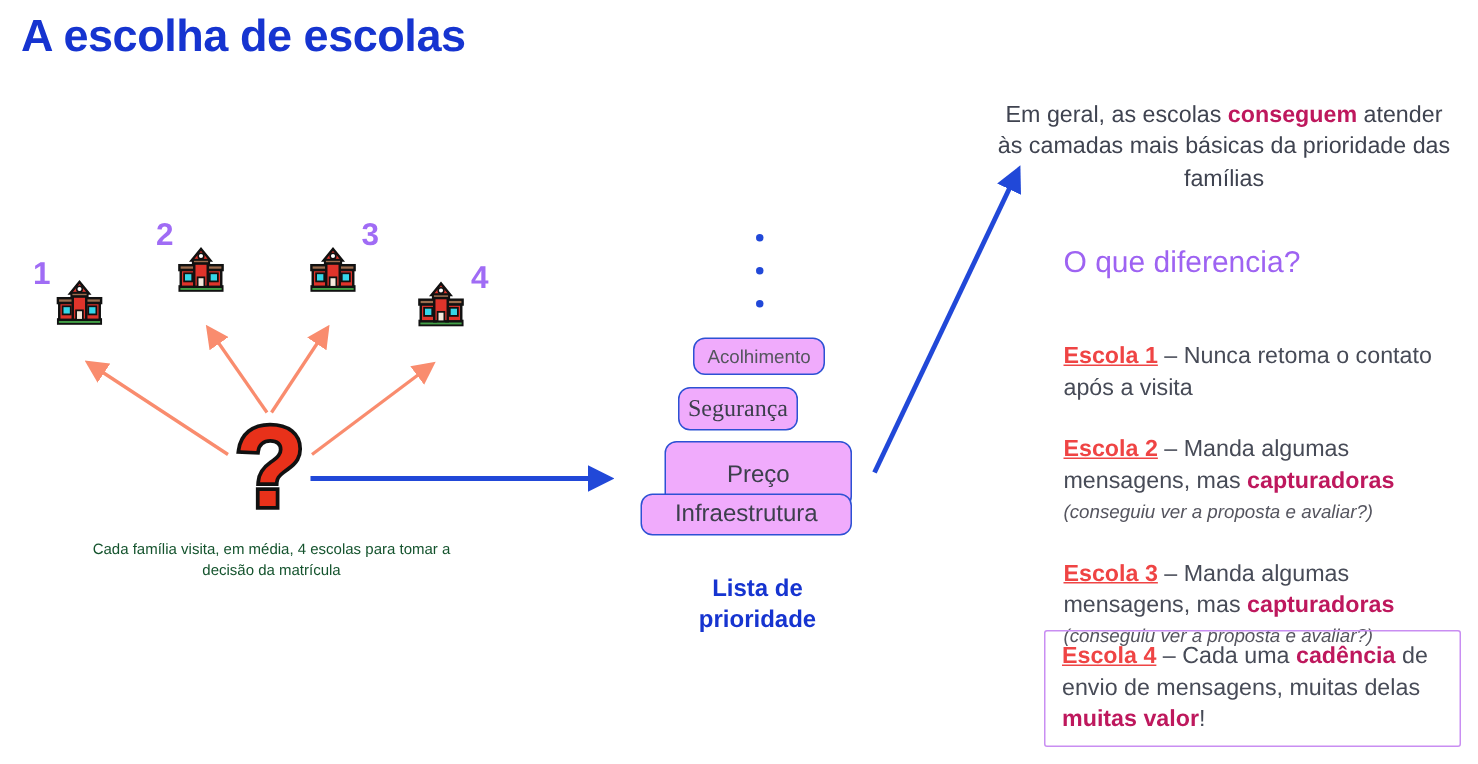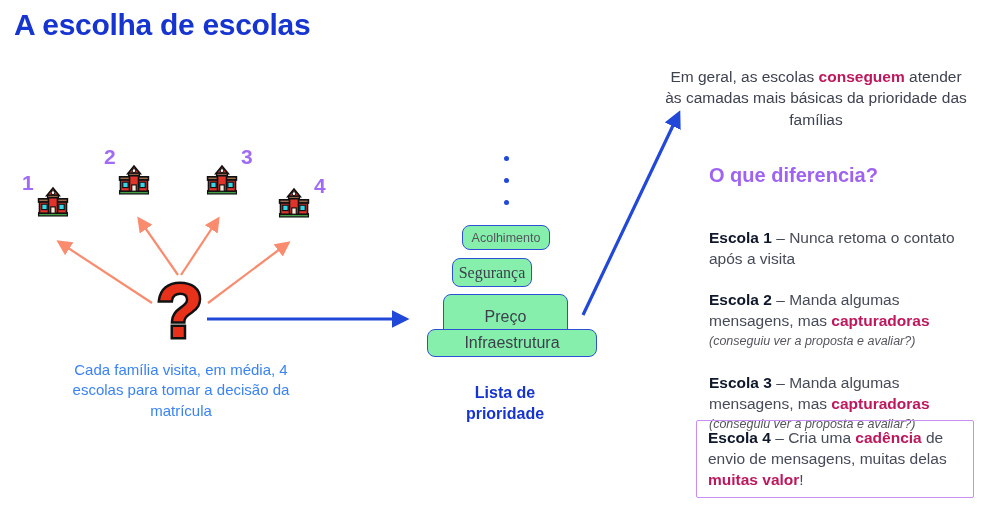--- a/index.html
+++ b/index.html
@@ -17,62 +17,62 @@
     left:14px; top:8px; font-size:30px; font-weight:bold;
     color:#1634d0; letter-spacing:-0.3px;
   }
 
   
   .school-num {
     font-size:21px; font-weight:bold; color:#a06cf5; line-height:1;
   }
   .caption {
     left:52px; top:360px; width:258px; text-align:center;
-    font-size:15px; line-height:1.35; color:#3b82f6;
+    font-size:10px; line-height:1.35; color:#14532d;
   }
 
   
   .dotcol { left:504px; top:156px; display:flex; flex-direction:column; align-items:center; }
   .dot { width:5px; height:5px; border-radius:50%; background:#2148d8; margin-bottom:17px; }
   .pyr-box {
-    background:#86efac; border:1.6px solid #2d51d4; border-radius:8px;
+    background:#f0abfc; border:1.6px solid #2d51d4; border-radius:8px;
     display:flex; align-items:center; justify-content:center;
     font-size:16px; color:#3c3f4c;
   }
   #pyr-acolhimento { left:462px; top:225px; width:88px;  height:25px; font-size:12.5px; color:#55565e; }
   #pyr-seguranca   { left:452px; top:258px; width:80px; height:29px;font-family:Liberation Serif, serif; }
   #pyr-preco       { left:443px; top:294px; width:125px; height:45px; }
-  #pyr-infra       { left:427px; top:329px; width:170px; height:28px; }
+  #pyr-infra       { left:427px; top:329px; width:141px; height:28px; }
   .pyr-label {
     left:445px; top:383px; width:120px; text-align:center;
     font-size:16px; font-weight:bold; color:#1634d0; line-height:1.3;
   }
 
   
   .intro {
     left:662px; top:66px; width:308px; text-align:center;
     font-size:15.5px; line-height:1.38; color:#3f4350;
   }
   .intro b, .item b { color:#be185d; }
   .right-heading {
-    left:709px; top:164px; font-size:20px; font-weight:bold; color:#9e63f2;
+    left:709px; top:164px; font-size:20px; font-weight:normal; color:#9e63f2;
   }
   .item {
     width:266px; font-size:15.5px; line-height:1.34; color:#474b57;
   }
   #item-1 { left:709px; top:228px; }
   #item-2 { left:709px; top:290px; }
   #item-3 { left:709px; top:373px; }
   #item-4-box {
     left:696px; top:420px; width:278px;
     border:1.5px solid #c98ef2; border-radius:2px;
     padding:7px 11px;
   }
   #item-4-box .item { width:100%; }
-  .escola-label { color:#0f172a; font-weight:bold; }
+  .escola-label { color:#ef4444; font-weight:bold;text-decoration:underline; }
   .note { font-size:12.5px; font-style:italic; color:#55555f; margin-top:1px; }
 
   svg { display:block; }
 </style>
 </head>
 <body>
 
 <div id="canvas">
 
   <div class="abs" id="page-title">A escolha de escolas</div>
@@ -202,17 +202,17 @@
     <div class="note">(conseguiu ver a proposta e avaliar?)</div>
   </div>
 
   <div class="abs item" id="item-3">
     <span class="escola-label">Escola 3</span><span> – Manda algumas mensagens, mas </span><b>capturadoras</b>
     <div class="note">(conseguiu ver a proposta e avaliar?)</div>
   </div>
 
   <div class="abs" id="item-4-box">
     <div class="item">
-      <span class="escola-label">Escola 4</span><span> – Cria uma </span><b>cadência</b><span> de envio de mensagens, muitas delas </span><b>muitas valor</b><span>!</span>
+      <span class="escola-label">Escola 4</span><span> – Cada uma </span><b>cadência</b><span> de envio de mensagens, muitas delas </span><b>muitas valor</b><span>!</span>
     </div>
   </div>
 
 </div>
 
 </body></html>

